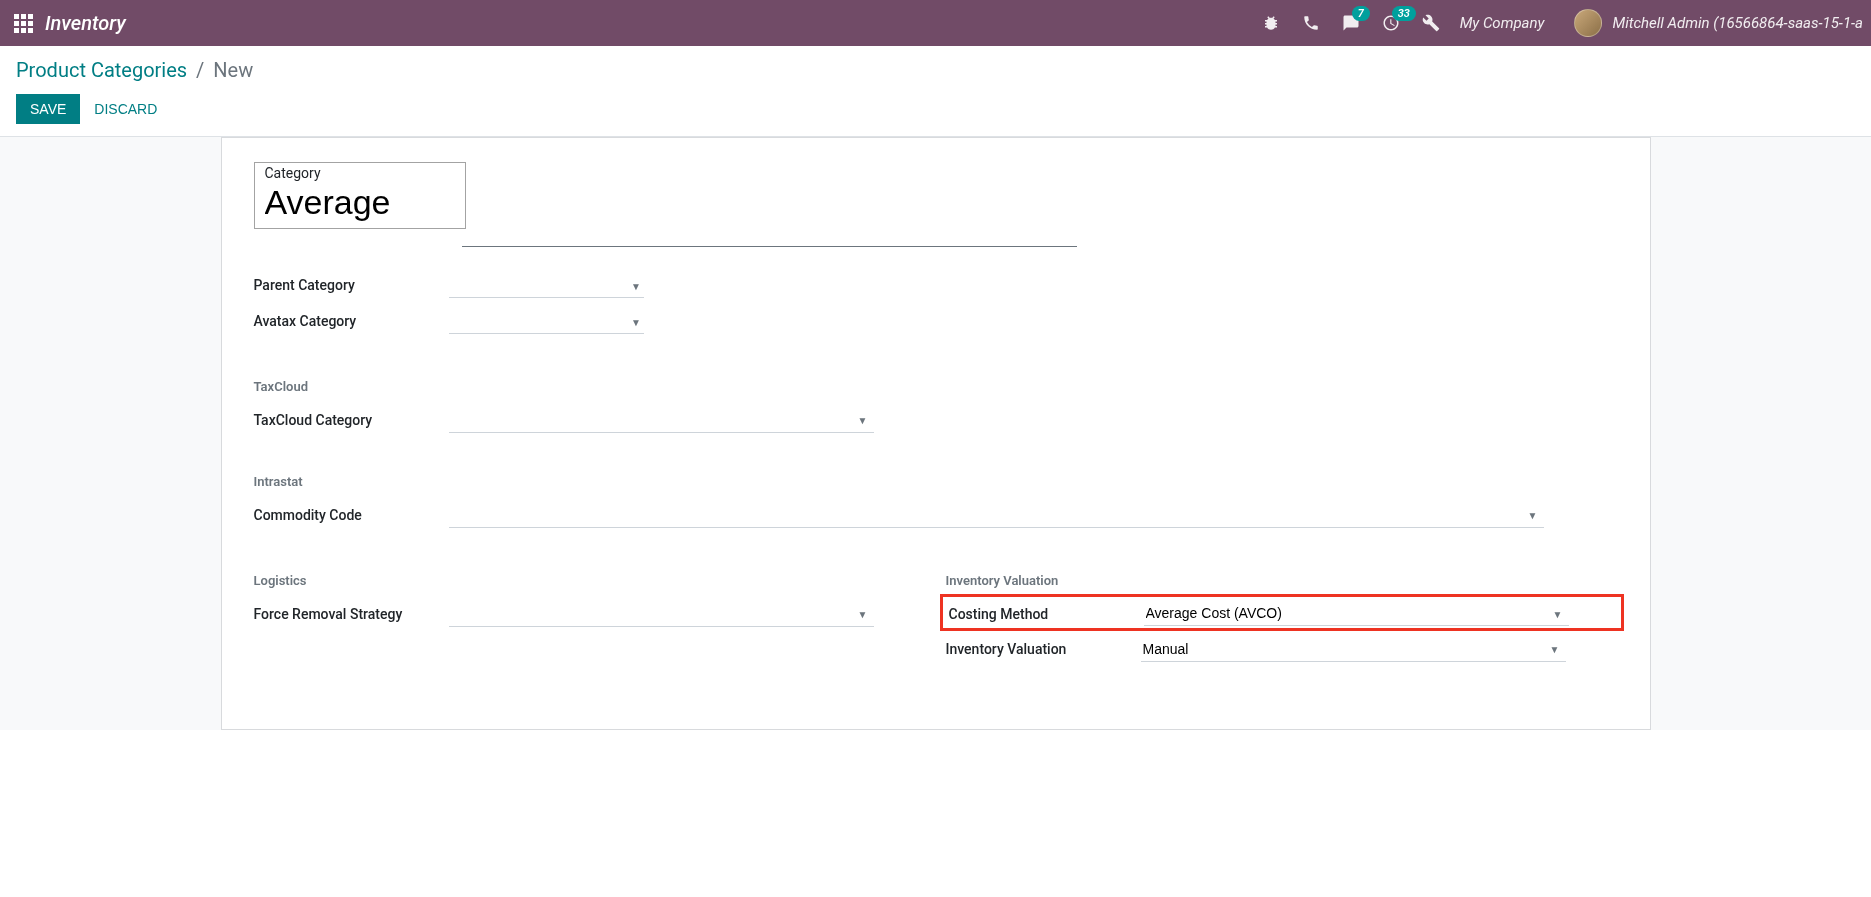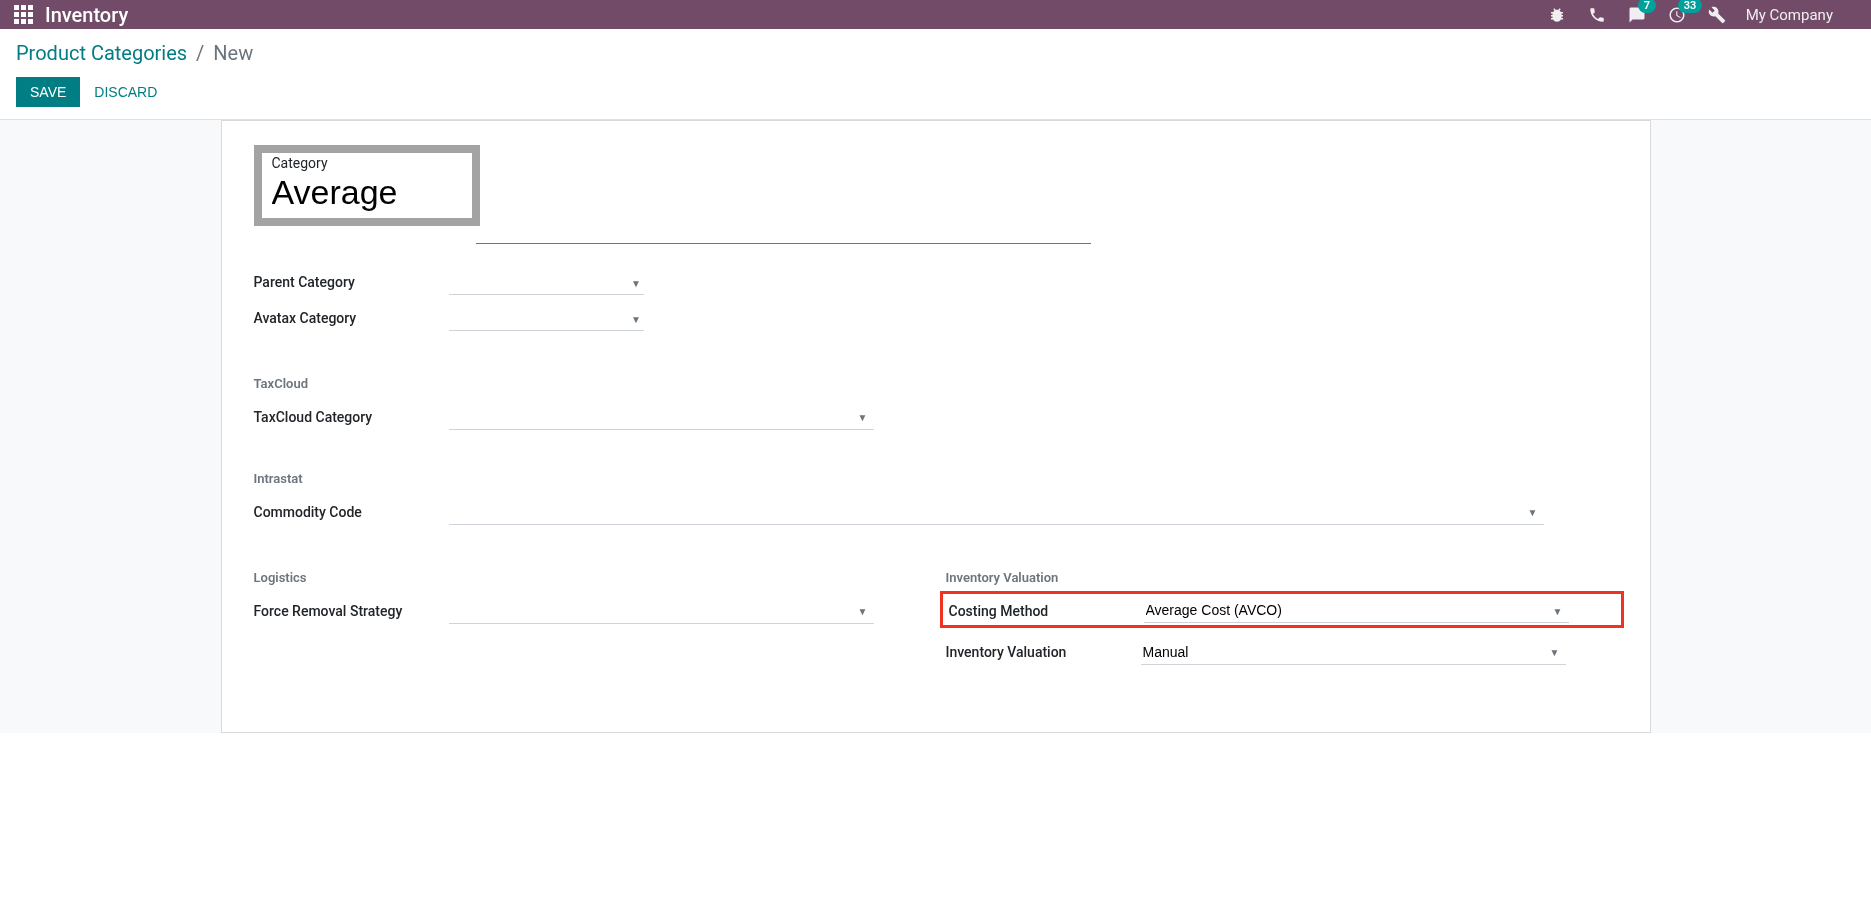--- a/index.html
+++ b/index.html
@@ -7,25 +7,26 @@
       font-family: -apple-system, BlinkMacSystemFont, "Segoe UI", Roboto, "Helvetica Neue", Arial, sans-serif;
       font-size: 14px;
       color: #212529;
       background: #fff;
       width: 1871px;
     }
 
     
     .navbar {
       background: #714B67;
-      height: 29px;
+      height: 46px;
       display: flex;
       align-items: center;
       padding: 0 8px;
       color: #fff;
+      font-style: italic;
     }
     .apps-icon {
       display: grid;
       grid-template-columns: repeat(3, 5px);
       grid-template-rows: repeat(3, 5px);
       gap: 2px;
       margin: 0 12px 0 6px;
       cursor: pointer;
     }
     .apps-icon span { background: #fff; }
@@ -109,21 +110,21 @@
       justify-content: center;
     }
     .form-sheet {
       background: #fff;
       width: 1430px;
       border: 1px solid #d8dadd;
       padding: 24px 32px 60px 32px;
       margin-top: 0;
     }
 
-    .highlight-red { border: 8px solid #a3a3a3; }
+    .highlight-red { border: 1px solid #a3a3a3; }
     .category-block {
       display: inline-block;
       padding: 2px 10px 4px 10px;
       margin-bottom: 18px;
     }
     .category-label { font-size: 14px; color: #212529; }
     .category-input-wrap { border-bottom: 1px solid #6c757d; width: 810px; display: inline-block; }
     .category-input {
       font-size: 34px;
       font-weight: 400;
@@ -186,21 +187,21 @@
     .group-row { display: flex; gap: 0; }
     .group-col { flex: 1; padding-right: 20px; }
     .group-col:last-child { padding-right: 0; }
 
     .full-width-row .form-field { max-width: none; }
     .full-width-row .select-wrap { width: 1095px; }
 
     .highlight-row {
       border: 3px solid #e32;
       padding: 4px 4px 2px 6px;
-      margin: -4px -6px 8px -6px;
+      margin: -4px -6px 2px -6px;
     }
   </style>
 </head>
 <body>
 
 <div class="navbar">
   <div class="apps-icon">
     <span></span>
       <span></span>
       <span></span>
@@ -236,20 +237,24 @@
         </svg>
       <span class="badge">33</span>
     </div>
     <div class="nav-icon-item">
       <svg class="nav-icon-svg" viewBox="0 0 24 24">
           <path d="M22.7 19l-9.1-9.1c.9-2.3.4-5-1.5-6.9-2-2-5-2.4-7.4-1.3L9 6 6 9 1.6 4.7C.4 7.1.9 10.1 2.9 12.1c1.9 1.9 4.6 2.4 6.9 1.5l9.1 9.1c.4.4 1 .4 1.4 0l2.3-2.3c.5-.4.5-1.1.1-1.4z"></path>
         </svg>
     </div>
   </div>
   <div class="company-name">My Company</div>
+  <div class="user-section">
+    <div class="avatar"></div>
+    <div class="user-name">Mitchell Admin (16566864-saas-15-1-a</div>
+  </div>
 </div>
 
 <div class="control-panel">
   <div class="breadcrumb">
     <a>Product Categories</a>
     <span class="breadcrumb-sep">/</span>
     <span class="breadcrumb-current">New</span>
   </div>
   <div class="cp-buttons">
     <button class="btn-primary">Save</button>

